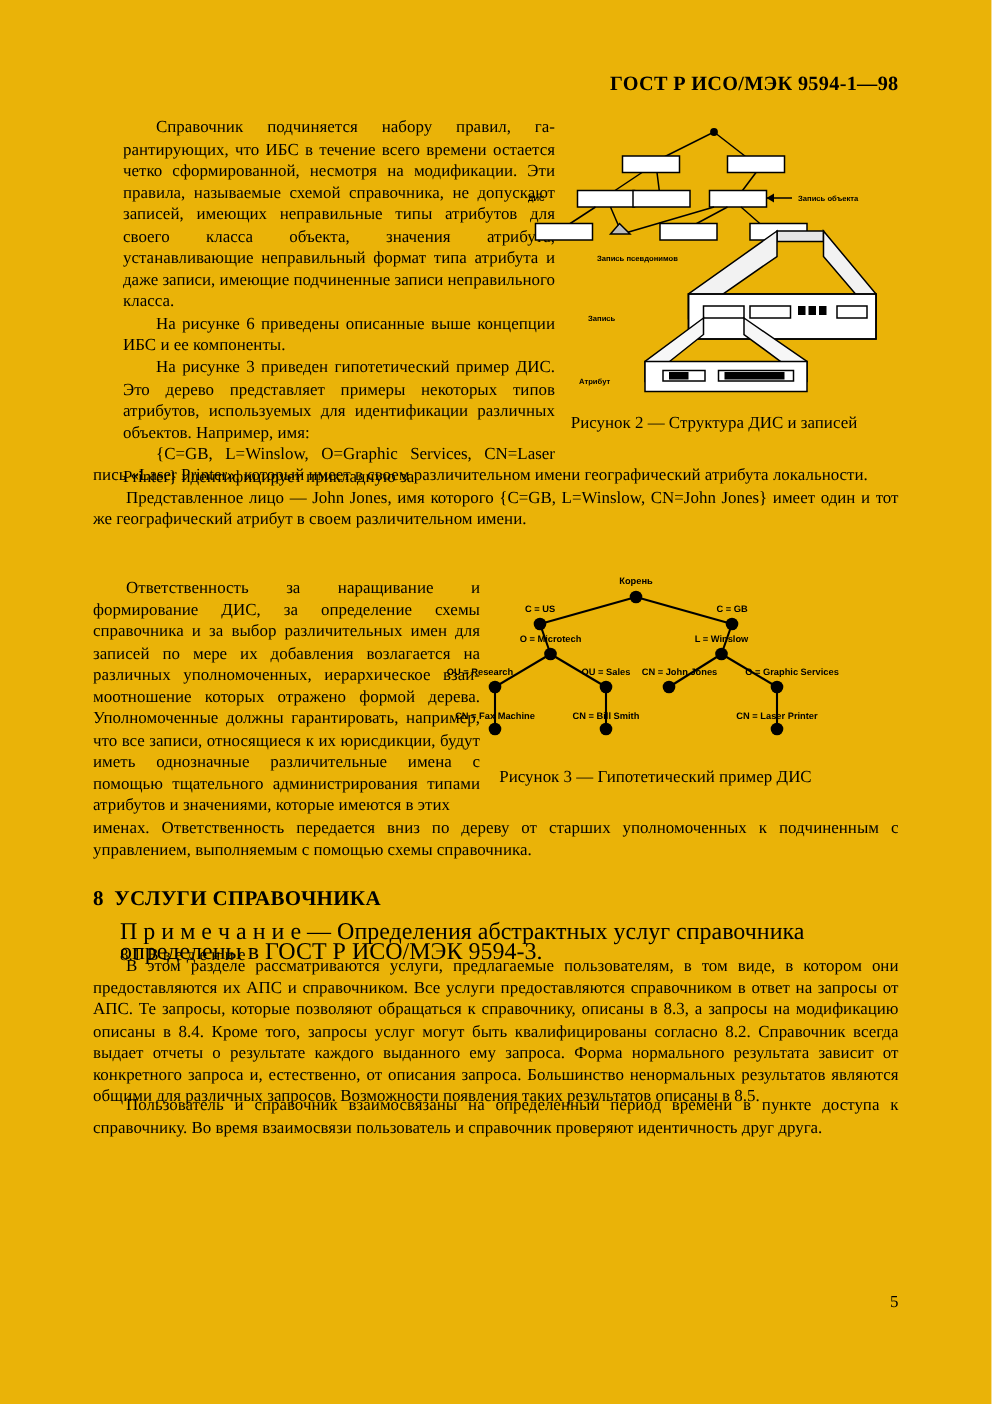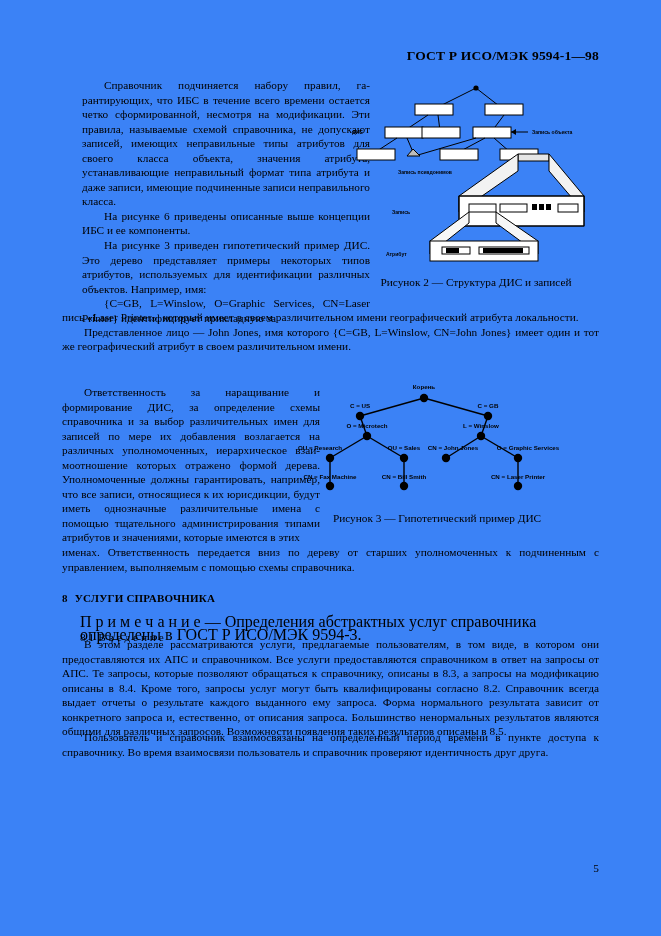--- a/index.html
+++ b/index.html
@@ -4,21 +4,21 @@
 <style>
   html, body {
     margin: 0;
     padding: 0;
     background: #ffffff;
   }
   .page {
     position: relative;
     width: 661px;
     height: 936px;
-    background: #3b82f6;
+    background: #eab308;
     font-family: "Liberation Serif", serif;
     color: #000000;
     overflow: hidden;
   }
 
   
   .doc-header {
     position: absolute;
     top: 48px;
     right: 62px;
@@ -52,21 +52,21 @@
   .full-2 { left: 62px; top: 545px; width: 537px; }
   .full-3 { left: 62px; top: 637px; width: 537px; }
   .full-4 { left: 62px; top: 730px; width: 537px; }
 
   
   .section-head {
     position: absolute;
     left: 62px;
     top: 592px;
     font-weight: bold;
-    font-size: 11px;
+    font-size: 14px;
     letter-spacing: 0.2px;
   }
   .section-head .num { margin-right: 7px; }
 
   .note {
     position: absolute;
     left: 80px;
     top: 615px;
     width: 519px;
     font-size: 16px;

